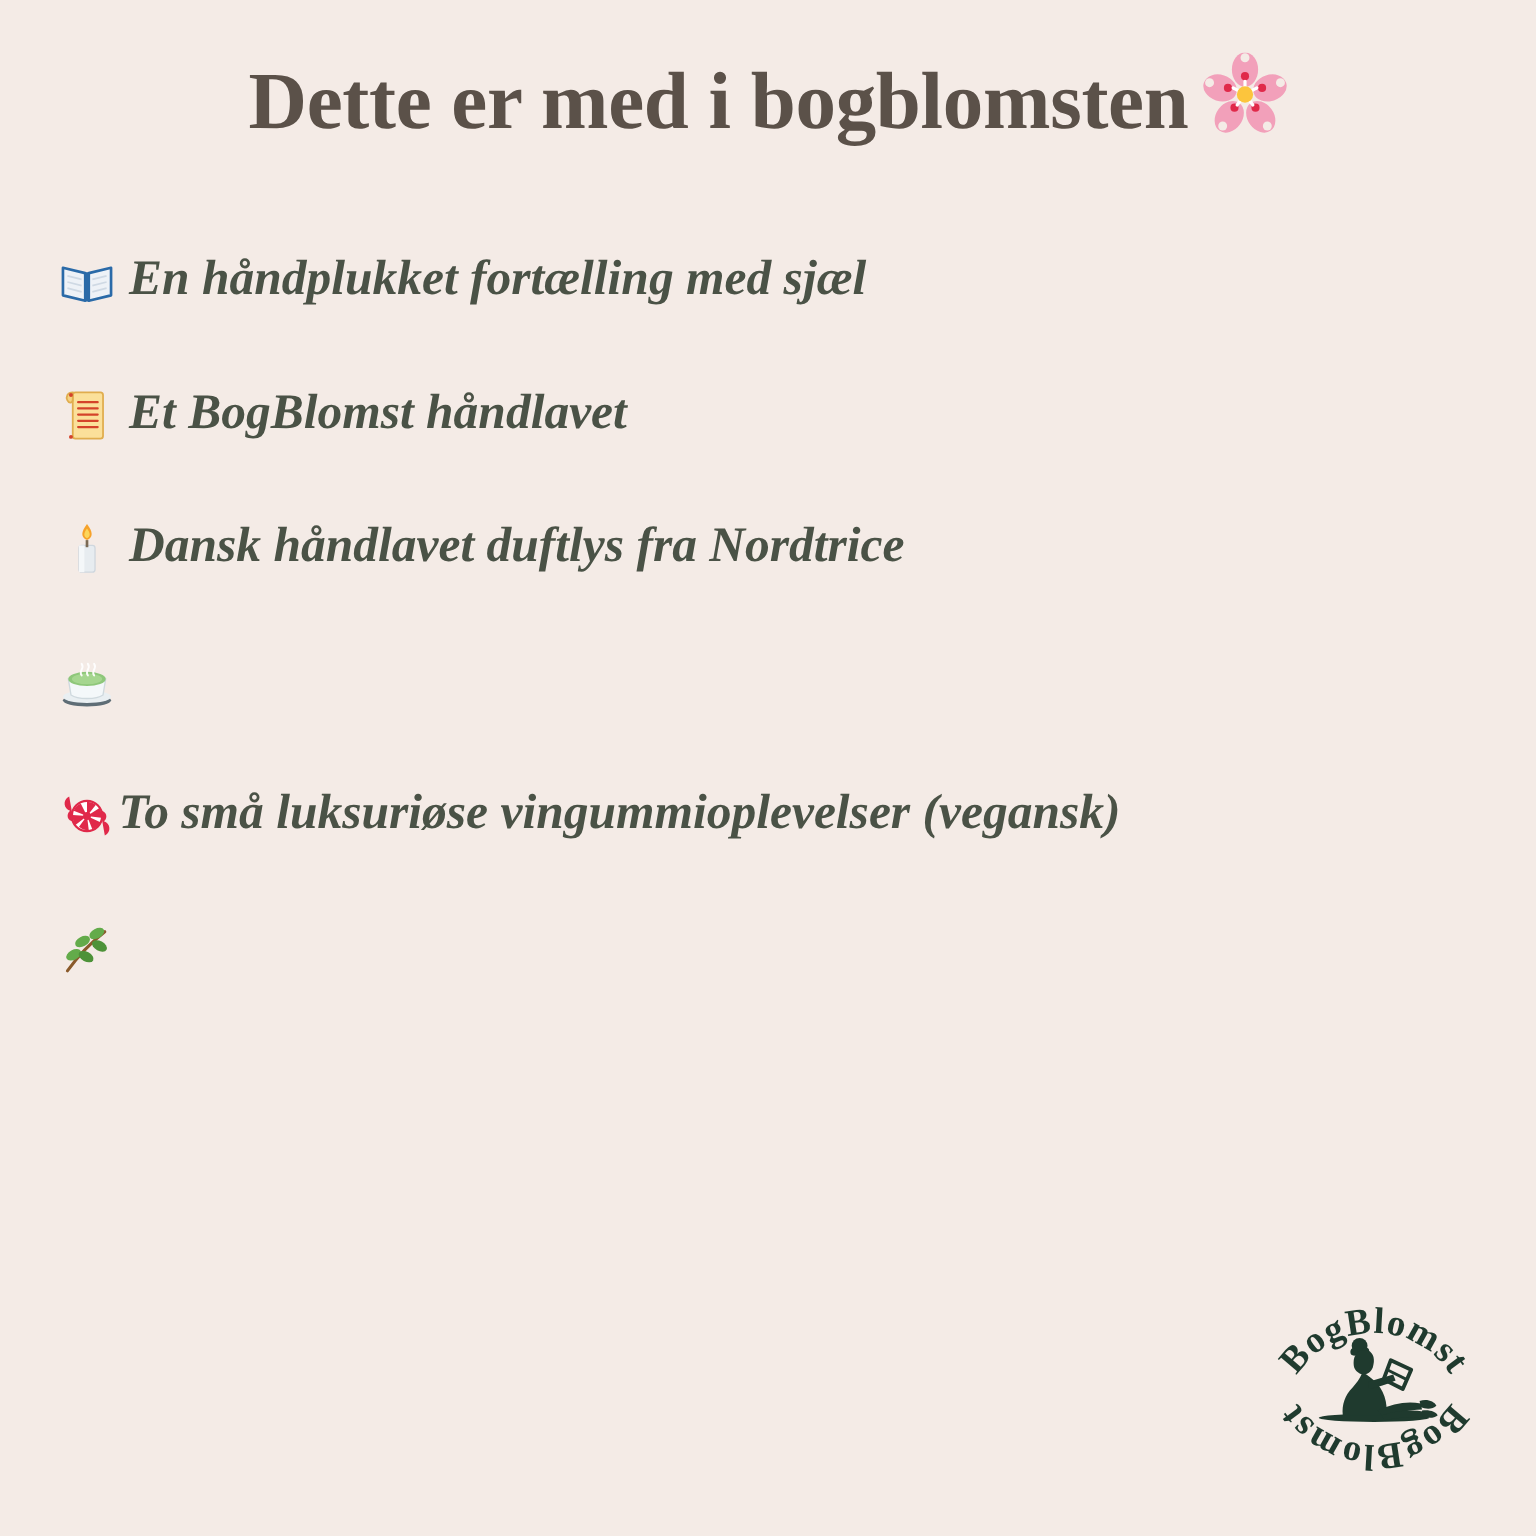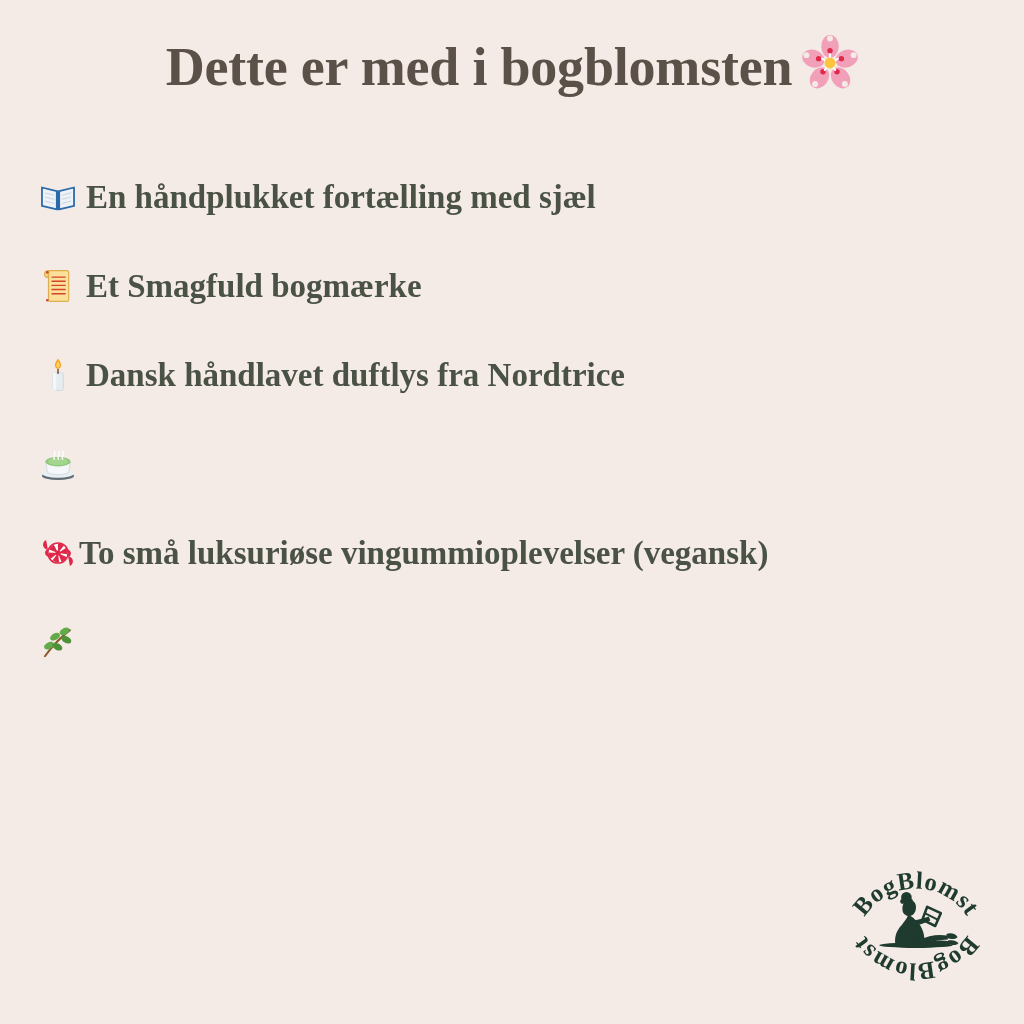--- a/index.html
+++ b/index.html
@@ -63,23 +63,23 @@
     position: absolute;
     top: 168px;
     left: 38px;
     width: 960px;
     margin: 0;
     padding: 0;
     list-style: none;
   }
   .item {
     display: flex;
-    align-items: center;
     height: 58px;
     margin-bottom: 31px;
+    font-style: italic;
   }
   .item-icon {
     flex: 0 0 auto;
     width: 40px;
     height: 40px;
     margin-right: 8px;
     display: flex;
     align-items: center;
     justify-content: center;
   }
@@ -171,21 +171,21 @@
             <line x1="22" y1="24" x2="44" y2="24"></line>
             <line x1="22" y1="31" x2="44" y2="31"></line>
             <line x1="22" y1="38" x2="44" y2="38"></line>
             <line x1="22" y1="45" x2="44" y2="45"></line>
           </g>
           <path d="M16 6 C10 6 8 11 10 15 C12 19 16 18 16 14 Z" fill="#f6d283" stroke="#e0ad4e" stroke-width="2"></path>
           <circle cx="14" cy="9" r="2.2" fill="#d4432a"></circle>
           <circle cx="14" cy="56" r="2.2" fill="#d4432a"></circle>
         </svg>
       </span>
-      <span class="item-text">Et Smagfuld bogmærke</span>
+      <span class="item-text">Et BogBlomst håndlavet</span>
     </li>
 
     <li class="item">
       <span class="item-icon">
         <svg width="38" height="38" viewBox="0 0 64 64" aria-hidden="true">
           <rect x="23" y="28" width="18" height="30" rx="3" fill="#e7ecf0" stroke="#cfd7de" stroke-width="1.5"></rect>
           <rect x="23" y="28" width="6" height="30" fill="#f4f7f9"></rect>
           <rect x="30.5" y="22" width="3" height="8" fill="#7b6a55"></rect>
           <path d="M32 4 C39 13 39 19 32 22 C25 19 25 13 32 4 Z" fill="#f6a22a"></path>
           <path d="M32 9 C36 14.5 36 18 32 20 C28 18 28 14.5 32 9 Z" fill="#fcd65b"></path>

